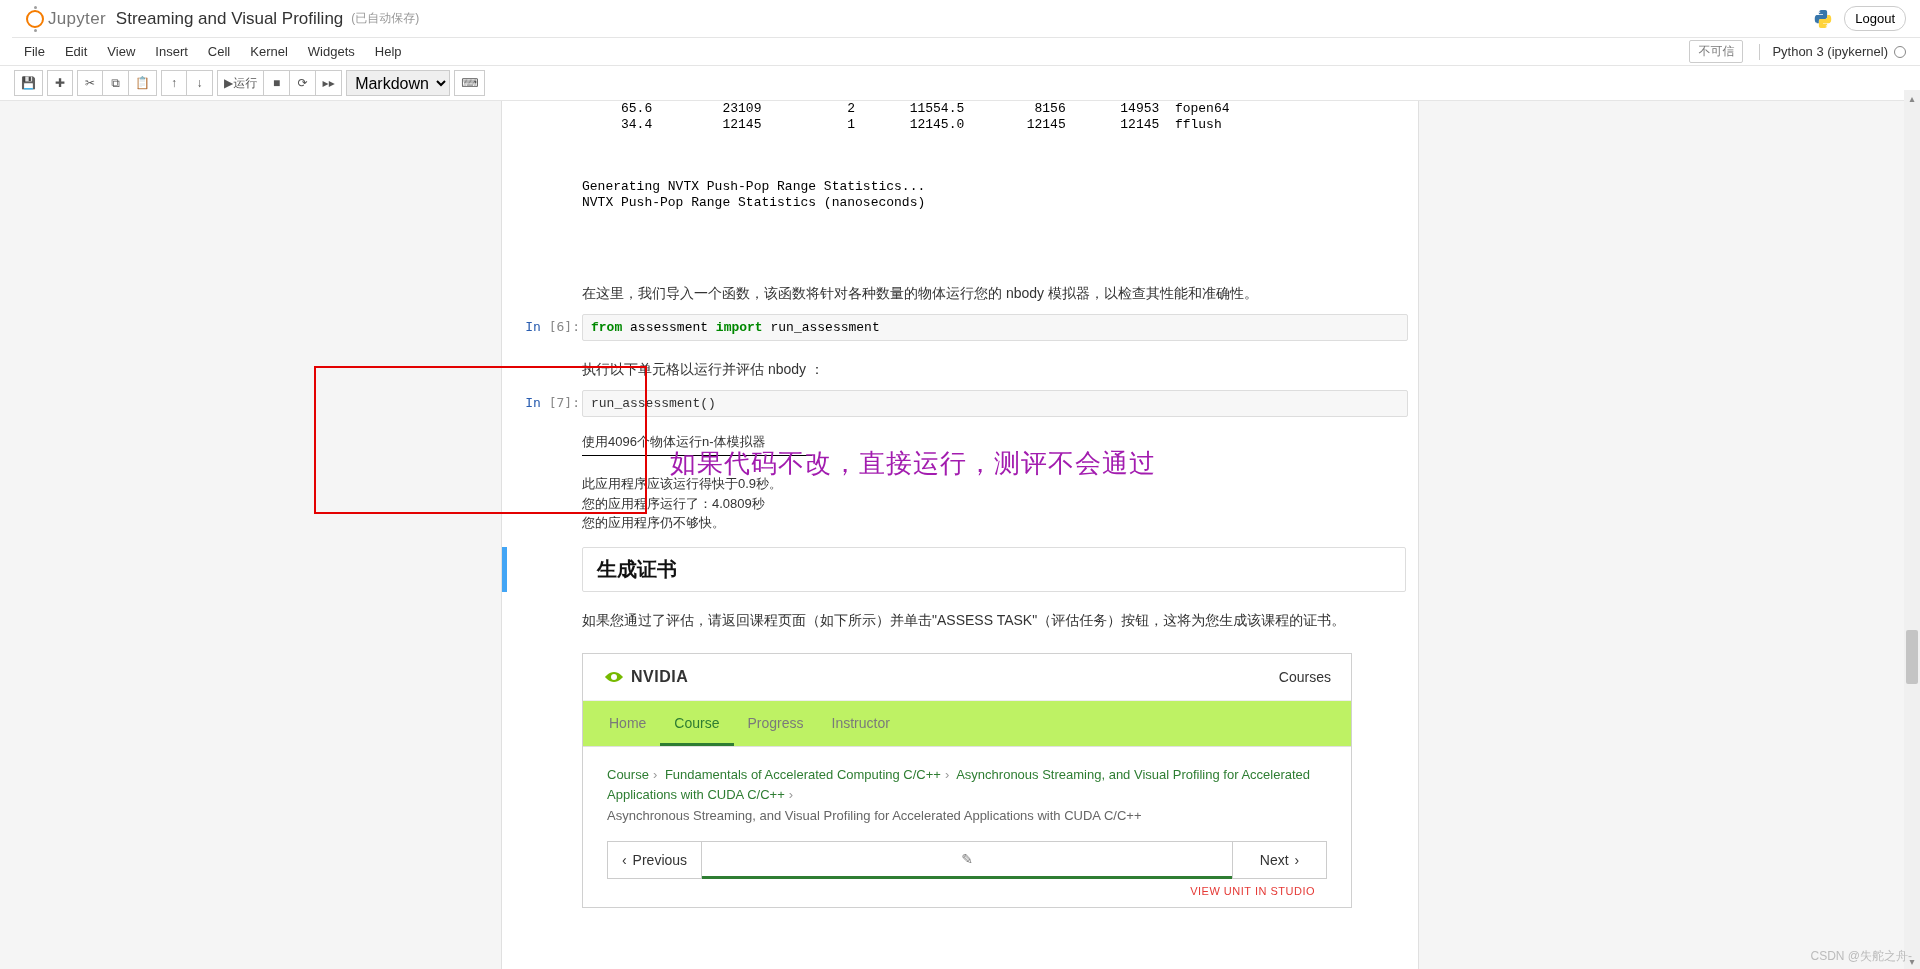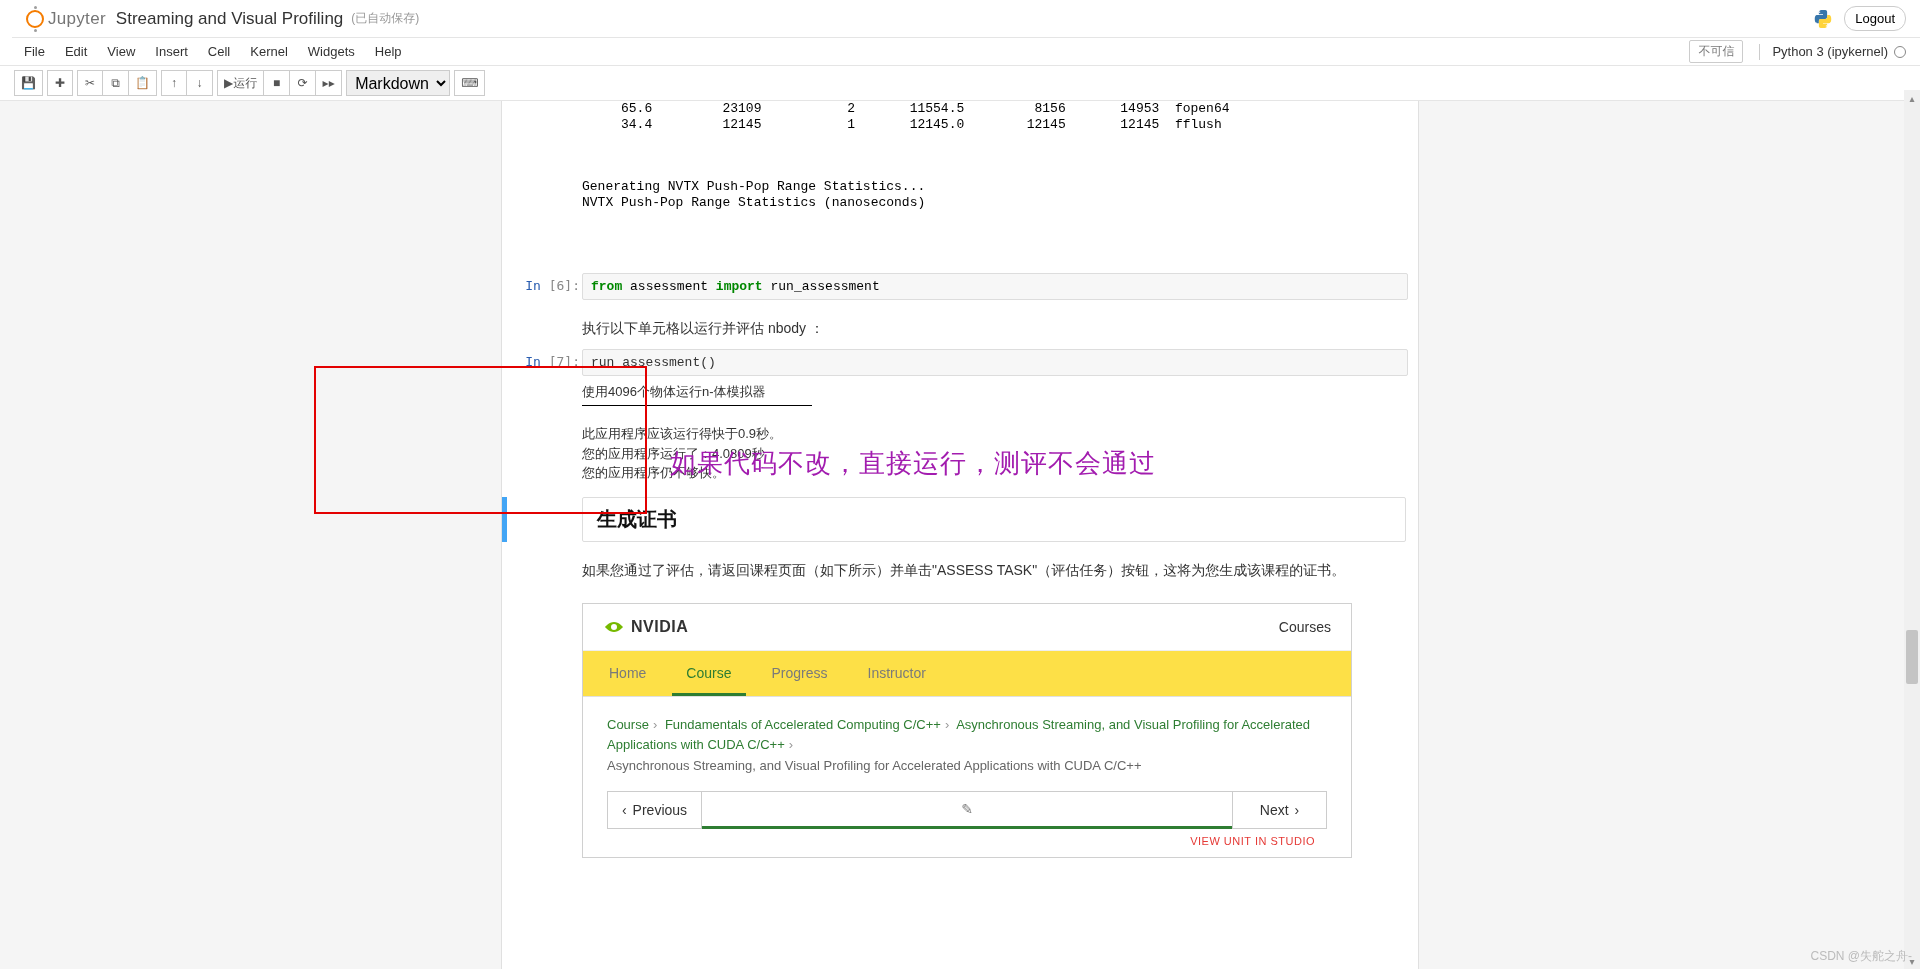--- a/index.html
+++ b/index.html
@@ -33,32 +33,32 @@
   .notebook { background:#fff; width: 918px; margin: 0 auto; border-left:1px solid #e0e0e0; border-right:1px solid #e0e0e0; padding-bottom:40px; min-height:100%; }
   .cell-out-pre { font-family: "Courier New", monospace; font-size: 13px; white-space: pre; color:#000; padding: 0 0 0 80px; line-height:1.2; }
   .md-text { padding: 10px 0 10px 80px; font-size:14px; color:#333; line-height:1.5; }
   .code-cell { position:relative; padding: 0 10px 0 0; }
   .prompt { position:absolute; left:0; top:5px; width:78px; text-align:right; font-family:monospace; font-size:13px; }
   .prompt .in { color:#2a5db0; }
   .prompt .num { color:#888; }
   .code-input { margin-left:80px; border:1px solid #ddd; background:#f7f7f7; padding:5px 8px; font-family:"Courier New",monospace; font-size:13px; border-radius:2px; }
   .kw { color: #008800; font-weight:bold; }
   .name { color:#000; }
-  .out-text { margin-left:80px; padding-top:6px; font-size:13px; line-height:1.5; font-family: "Microsoft YaHei", sans-serif; }
+  .out-text { margin-left:80px; padding-top:6px; font-size:13px; line-height:1.5; font-family: "Microsoft YaHei", sans-serif; margin-top: 9px; }
   .out-text .hr { border:none; border-bottom:1px solid #000; width:230px; margin:4px 0 18px 0; }
   .red-box { position:absolute; border:2.5px solid #e30000; pointer-events:none; }
   .red-text { color:#a21caf; font-size:26px; font-family:"Microsoft YaHei",sans-serif; letter-spacing:1px; position:absolute; }
   .md-heading-cell { margin-left:0; padding:0; }
   .md-heading-sel { border-left:5px solid #42a5f5; background:#fff; }
   .h2-block { border:1px solid #ddd; border-radius:2px; padding:8px 14px; margin-left:75px; width: 824px; }
   .h2-block h2 { font-size:20px; font-weight:700; color:#111; }
   .nv-box { margin-left:80px; border:1px solid #d0d0d0; width:770px; background:#fff; margin-top:12px; }
   .nv-header { display:flex; align-items:center; padding:14px 20px; border-bottom:1px solid #eee; }
   .nv-courses { margin-left:auto; color:#333; font-size:14px; }
-  .nv-tabs { display:flex; gap:12px; border-bottom:1px solid #e0e0e0; background:#fde047; padding:0 12px; }
+  .nv-tabs { display:flex; gap:0; border-bottom:1px solid #e0e0e0; background:#bef264; padding:0 12px; }
   .nv-tab { padding:14px 14px 12px; font-size:14px; color:#7a7a7a; cursor:pointer; }
   .nv-tab.active { color:#2e7d32; border-bottom:3px solid #2e7d32; }
   .nv-inner { padding:18px 24px 10px; border-top:0; }
   .crumb { font-size:13px; color:#2e7d32; line-height:1.6; }
   .crumb .sep { color:#999; margin:0 4px; }
   .crumb .plain { color:#666; }
   .nv-btnbar { display:flex; margin-top:14px; border:1px solid #ccc; height:38px; }
   .nv-prev, .nv-next { width:94px; display:flex; align-items:center; justify-content:center; gap:6px; font-size:14px; cursor:pointer; color:#333; }
   .nv-prev { border-right:1px solid #ccc; }
   .nv-next { border-left:1px solid #ccc; }
@@ -157,20 +157,21 @@
 
 
 <span>Generating NVTX Push-Pop Range Statistics...</span>
 <span>NVTX Push-Pop Range Statistics (nanoseconds)</span>
 
 
 
 
 </pre>
 
+      <div class="md-text">在这里，我们导入一个函数，该函数将针对各种数量的物体运行您的 nbody 模拟器，以检查其性能和准确性。</div>
 
       <div class="code-cell">
         <div class="prompt"><span class="in">In&nbsp;</span><span class="num">[6]:</span></div>
         <div class="code-input">
           <span class="kw">from</span> <span class="name">assessment</span> <span class="kw">import</span> <span class="name">run_assessment</span>
         </div>
       </div>
 
       <div class="md-text" style="padding-top:18px">执行以下单元格以运行并评估 nbody ：</div>
 

